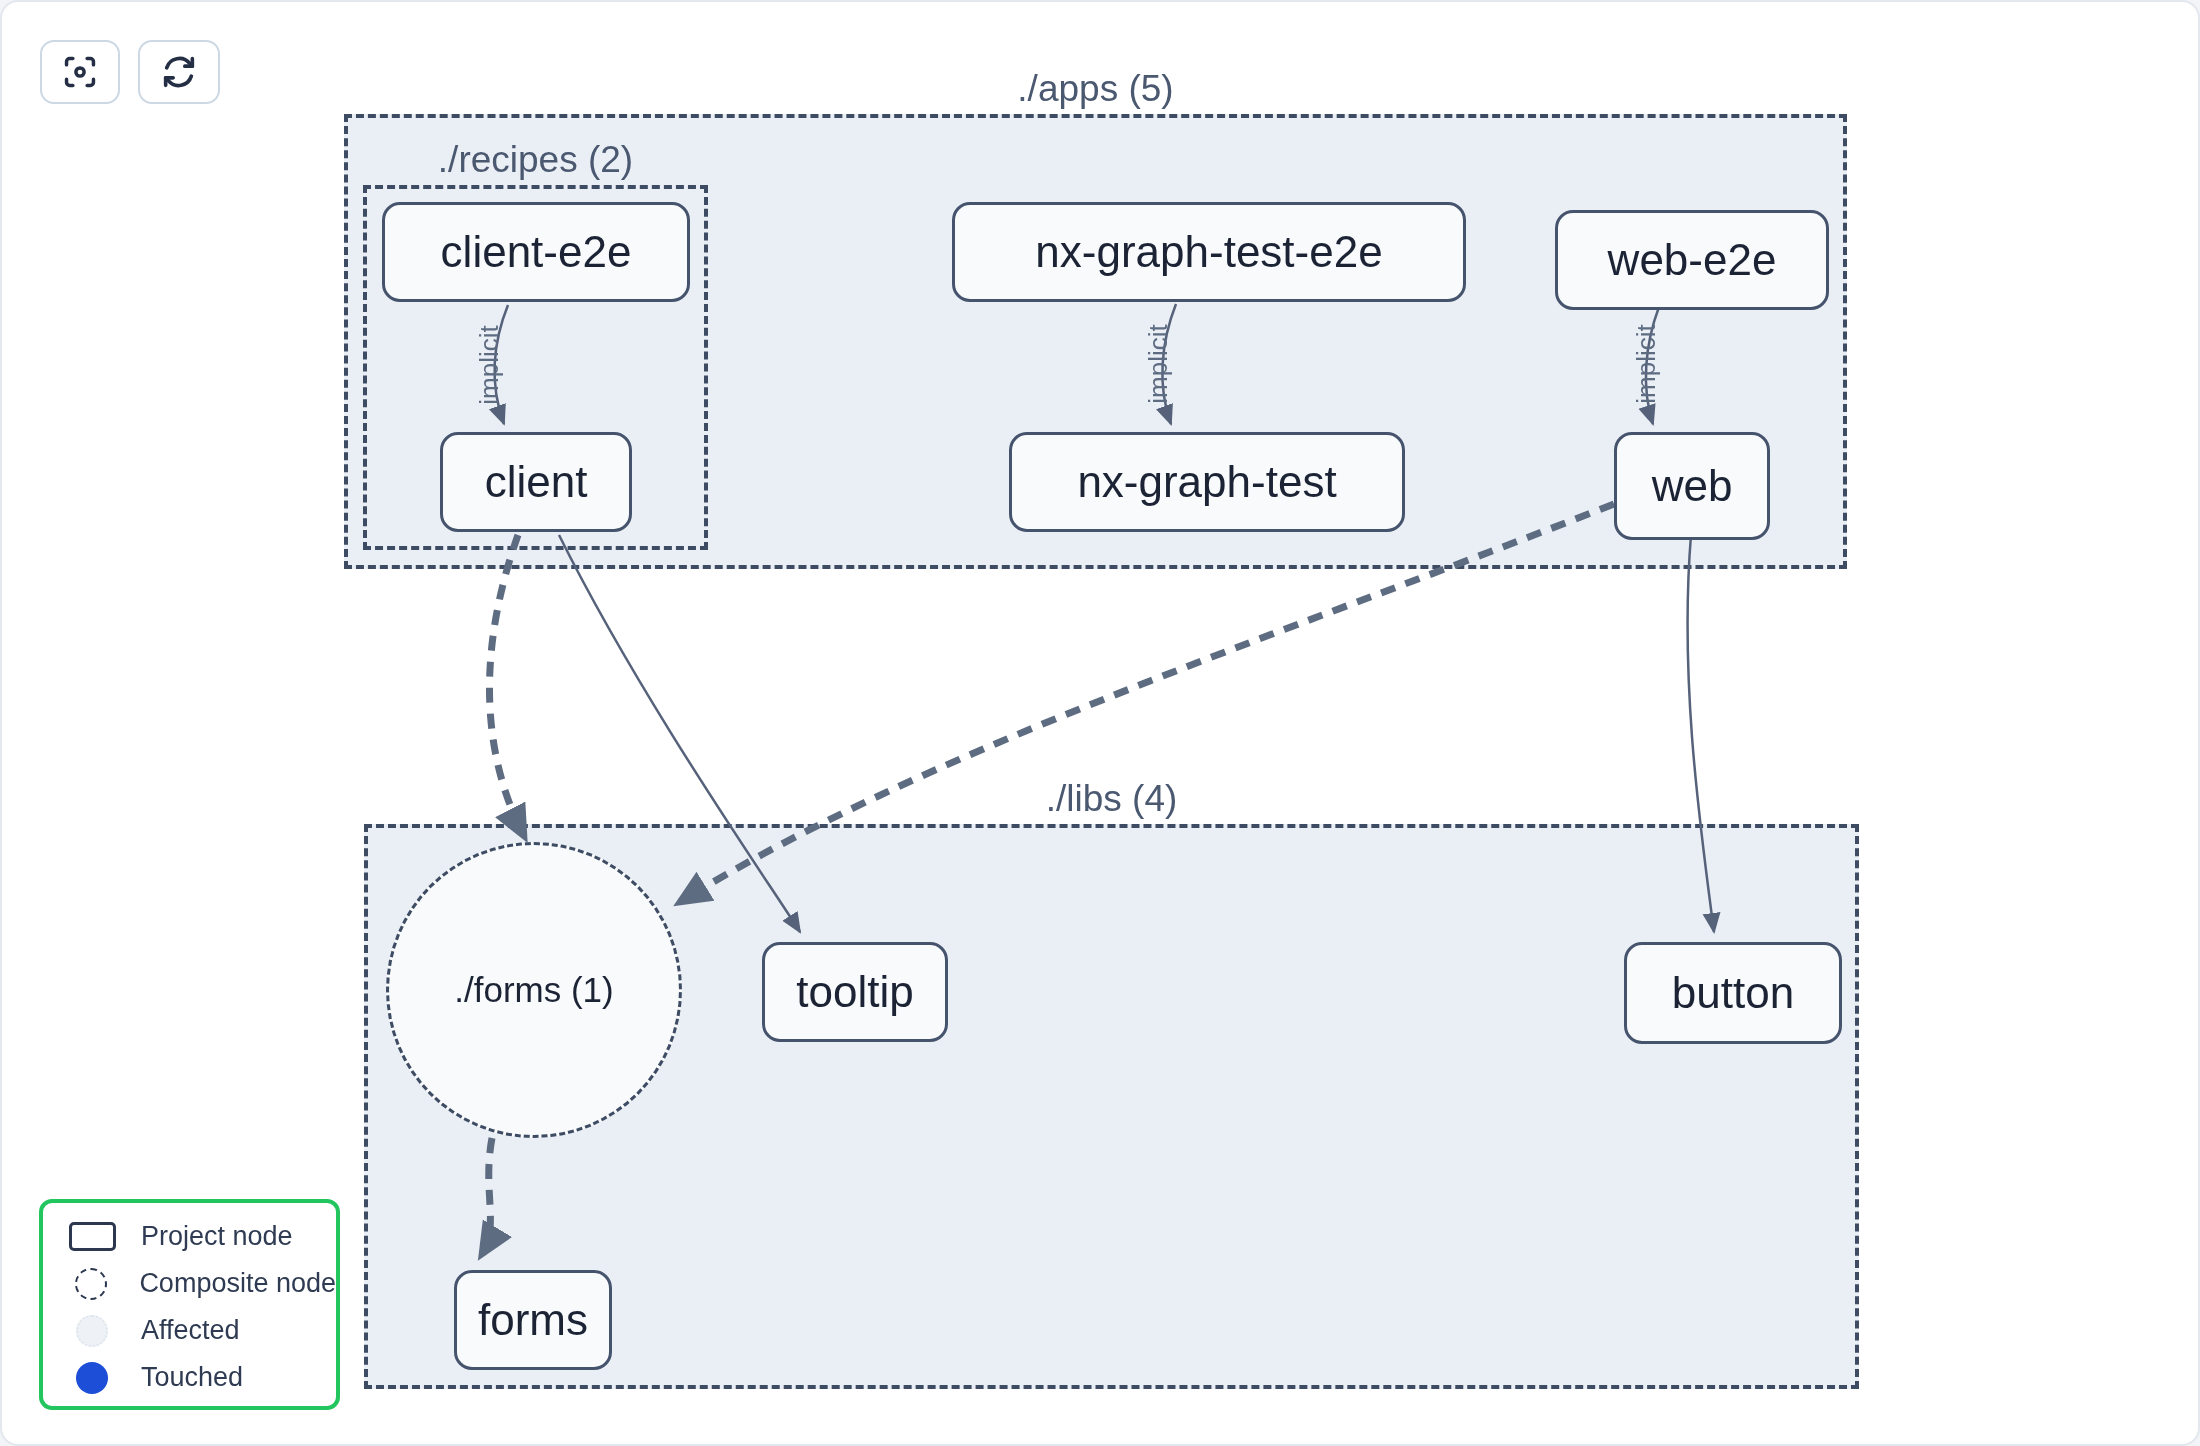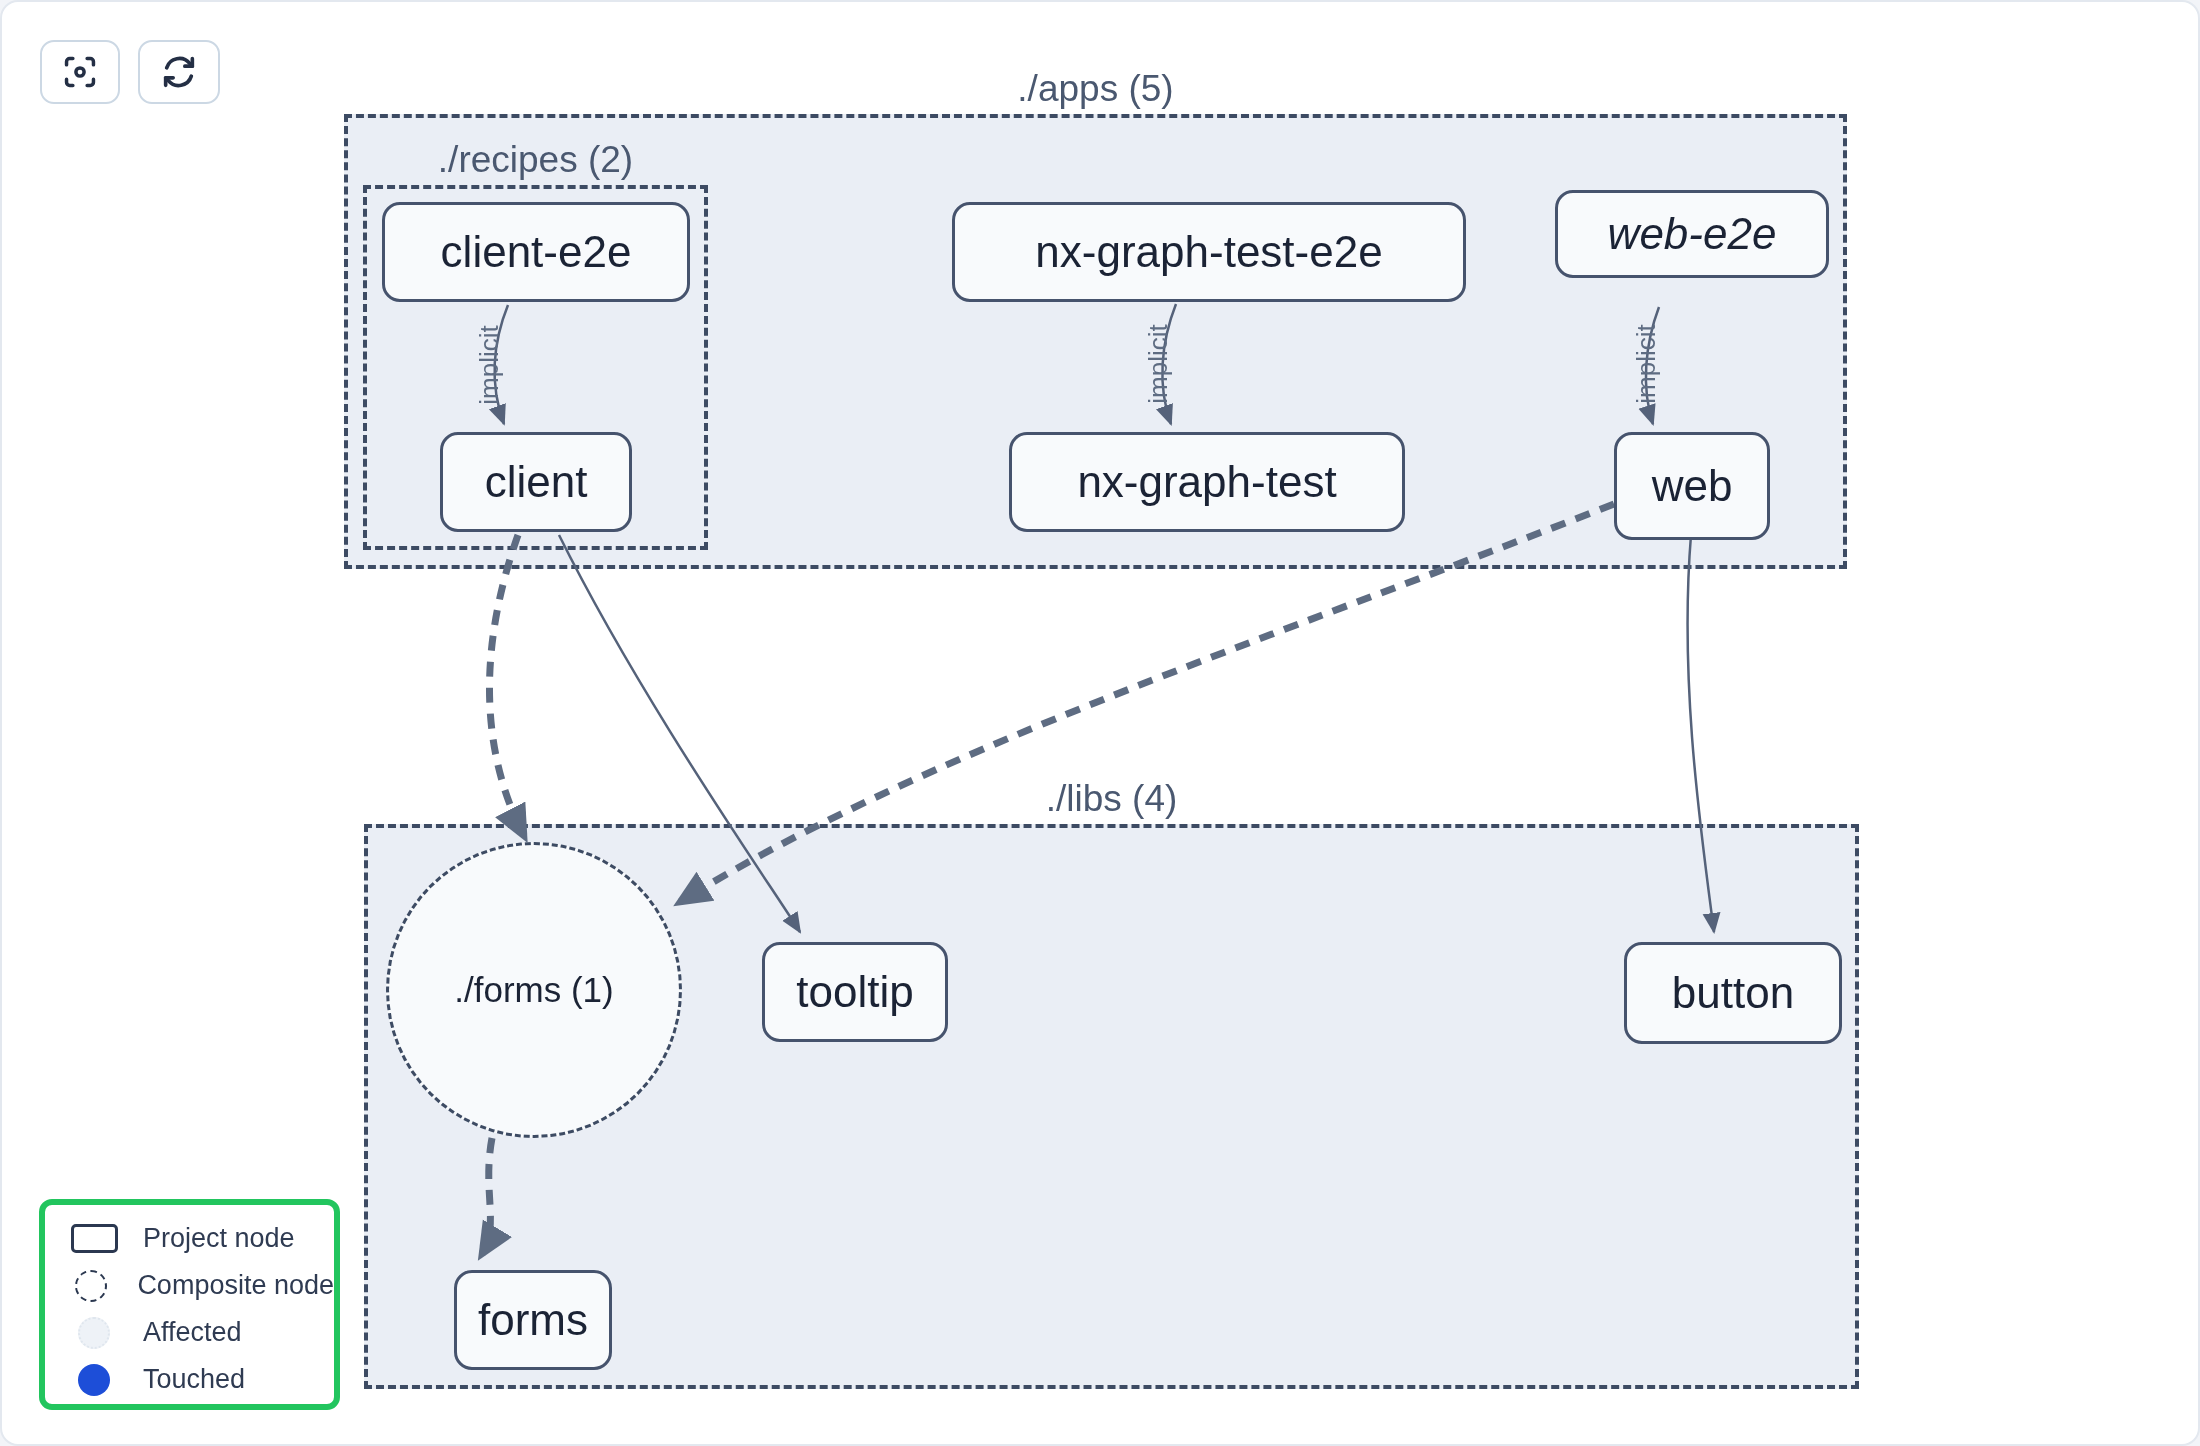--- a/index.html
+++ b/index.html
@@ -54,40 +54,40 @@
   
   .node{
     position:absolute;background:var(--node-fill);border:3px solid var(--node-border);
     border-radius:18px;display:flex;align-items:center;justify-content:center;
     font-size:44px;color:var(--node-text);white-space:nowrap;cursor:pointer;
   }
   #n-client-e2e{left:380px;top:200px;width:308px;height:100px;}
   #n-client{left:438px;top:430px;width:192px;height:100px;}
   #n-nx-graph-test-e2e{left:950px;top:200px;width:514px;height:100px;}
   #n-nx-graph-test{left:1007px;top:430px;width:396px;height:100px;}
-  #n-web-e2e{left:1553px;top:188px;width:274px;height:88px;font-style:italic;}
+  #n-web-e2e{left:1553px;top:208px;width:274px;height:100px;}
   #n-web{left:1612px;top:430px;width:156px;height:108px;}
   #n-tooltip{left:760px;top:940px;width:186px;height:100px;}
   #n-button{left:1622px;top:940px;width:218px;height:102px;}
   #n-icon{left:452px;top:1268px;width:158px;height:100px;}
 
   
   #edges{position:absolute;left:0;top:0;width:2200px;height:1446px;pointer-events:none;}
   .edge-thin{stroke:var(--edge-thin);stroke-width:2.5;fill:none;}
   .edge-thick{stroke:var(--edge);stroke-width:7;fill:none;stroke-dasharray:15 11;}
   .arrow-thin{fill:var(--edge-thin);}
   .arrow-thick{fill:var(--edge);}
   .edge-label{
     fill:var(--edge);font-size:26px;font-family:"Liberation Sans","DejaVu Sans",sans-serif;
   }
 
   
   .legend{
     position:absolute;left:37px;top:1197px;width:301px;height:211px;background:#ffffff;
-    border:6px solid #22c55e;border-radius:13px;padding:10px 0 0 0;
+    border:4px solid #22c55e;border-radius:13px;padding:10px 0 0 0;
   }
   .legend-row{display:flex;align-items:center;height:47px;padding-left:24px;}
   .legend-swatch{width:50px;display:flex;align-items:center;justify-content:center;margin-right:24px;}
   .sw-project{width:47px;height:29px;border:3px solid #2b3850;border-radius:5px;background:#ffffff;}
   .sw-composite{width:32px;height:32px;border:2.5px dashed #2b3850;border-radius:50%;background:#ffffff;}
   .sw-affected{width:32px;height:32px;border:2.5px dotted #dfe6ee;border-radius:50%;background:#eef2f7;}
   .sw-touched{width:32px;height:32px;border-radius:50%;background:var(--touched-blue);}
   .legend-label{font-size:27px;color:var(--legend-text);white-space:nowrap;}
 </style>
 </head>

